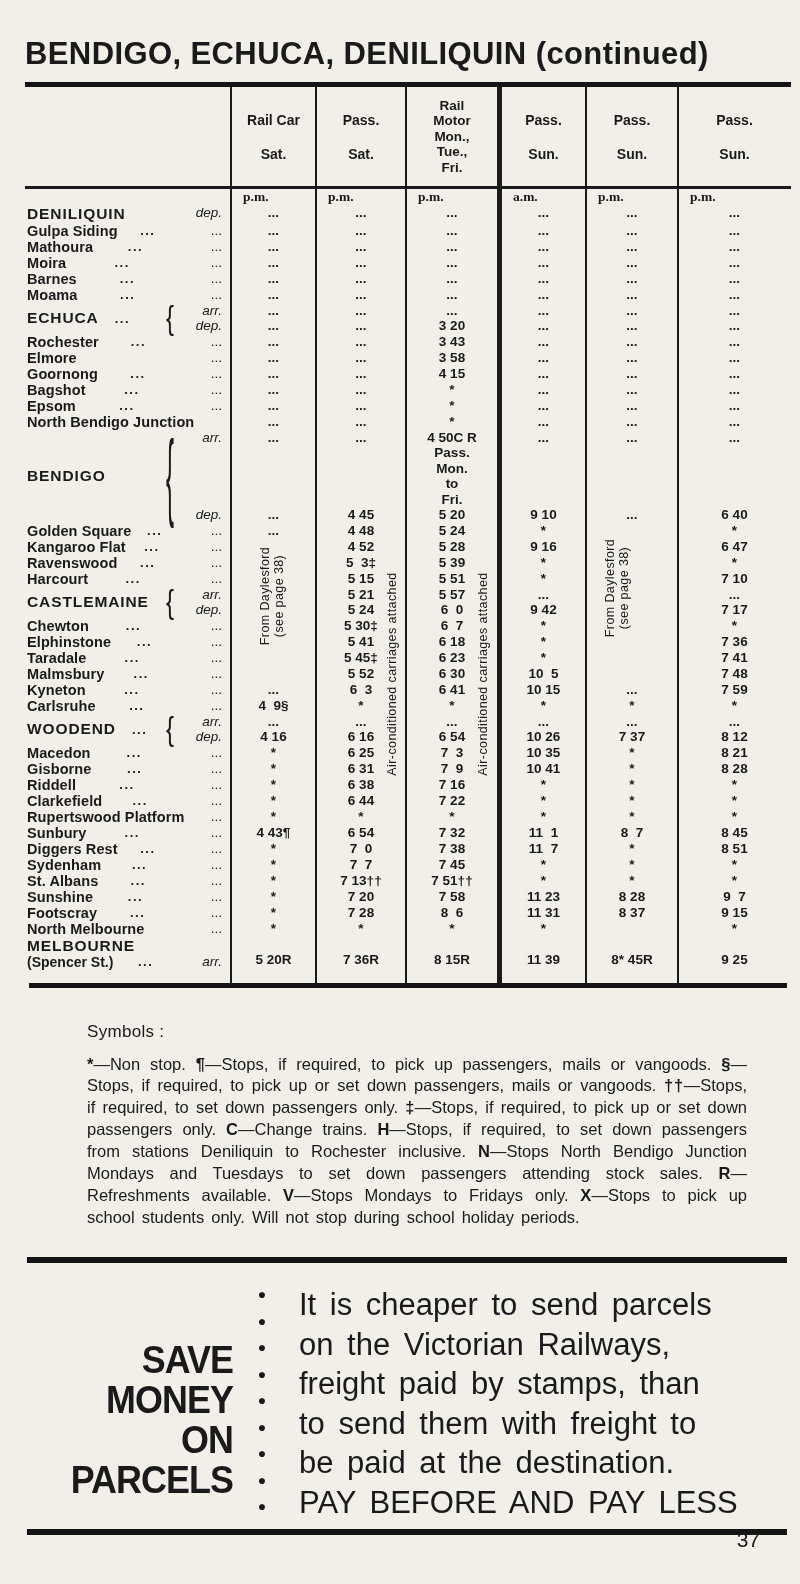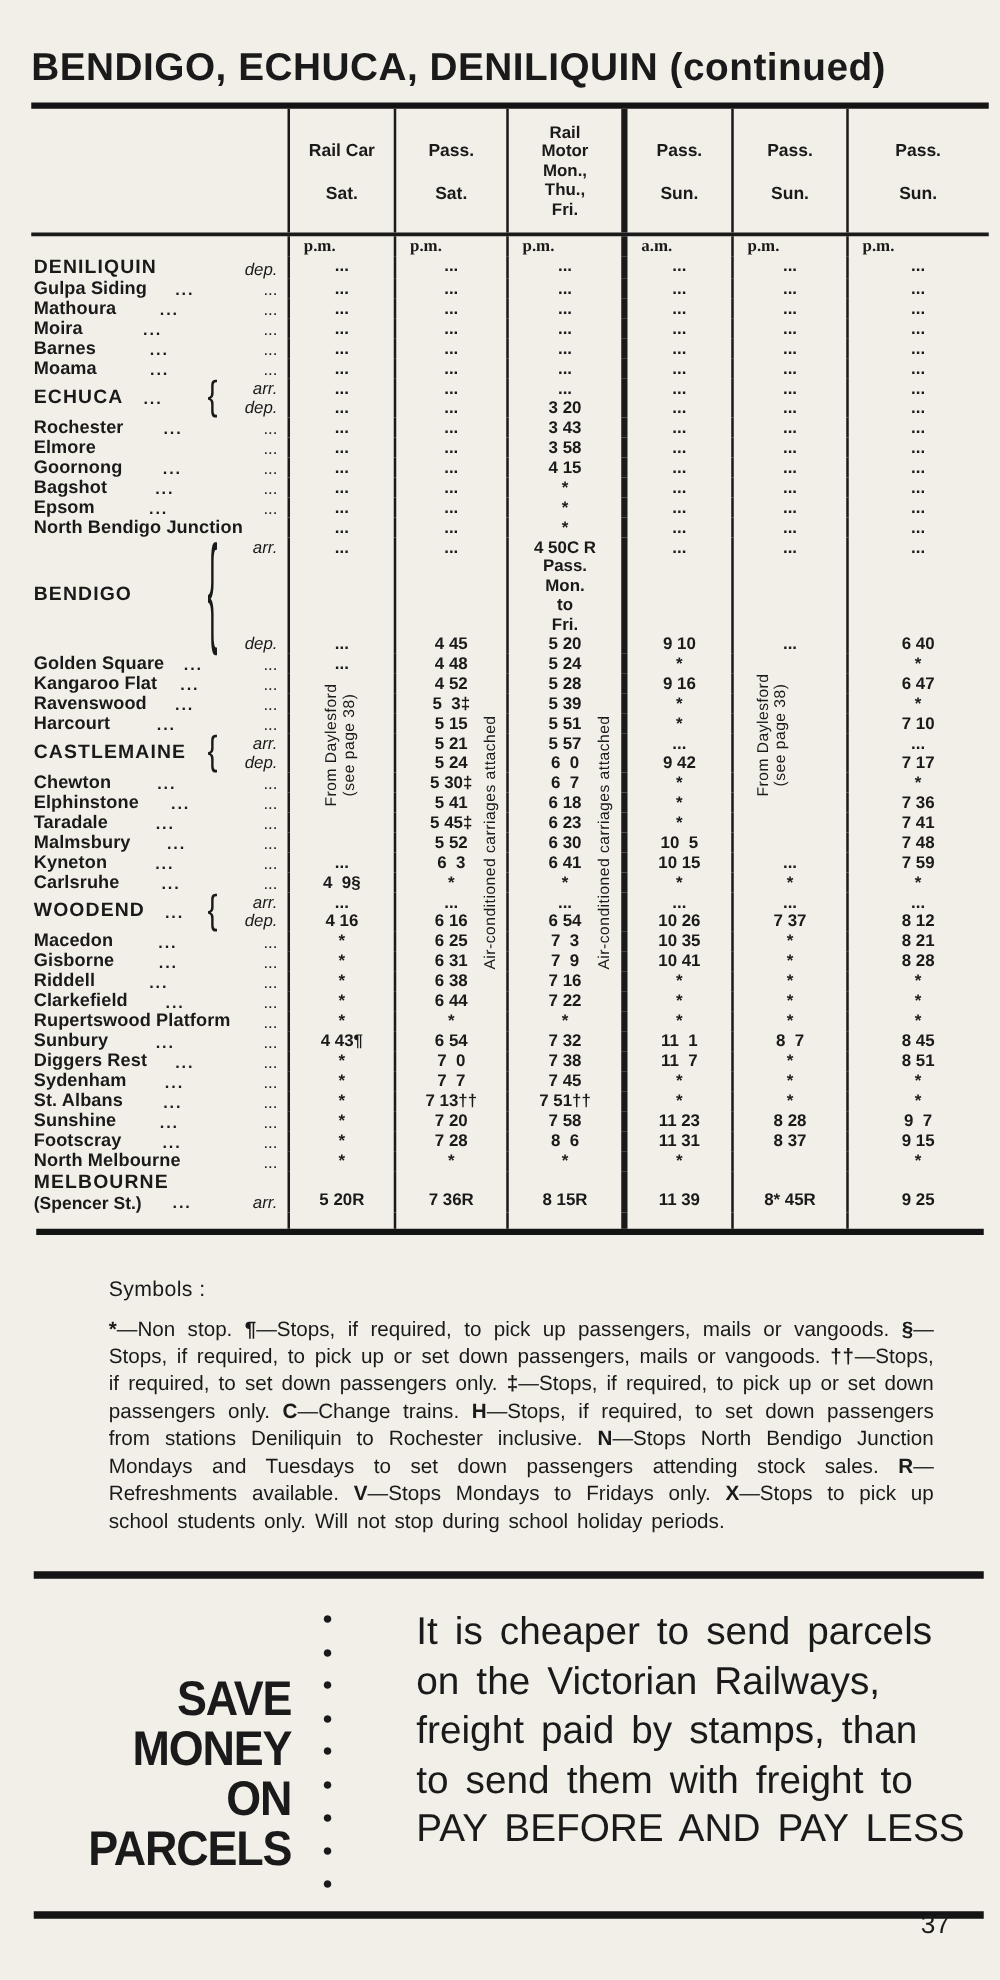--- a/index.html
+++ b/index.html
@@ -19,21 +19,21 @@
   .c0{flex:0 0 85px;width:85px}.c1{flex:0 0 90px;width:90px}.c2{flex:0 0 92px;width:92px}
   .c3{flex:0 0 88px;width:88px;border-left-width:5px !important}
   .c4{flex:0 0 92px;width:92px}.c5{flex:0 0 113px;width:113px}
   .tbody{position:relative;}
   .trow{display:flex;}
   .tcol{border-left:2px solid var(--ink);}
   .cell{height:15.5px;line-height:15.5px;text-align:center;font-weight:700;font-size:13.5px;white-space:pre;}
   .pmrow .cell{text-align:left;padding-left:11px;font-family:Liberation Serif, serif;}
   .spacer .cell{height:13px;}
   
-  .stub.simple{display:flex;align-items:flex-end;padding-left:2px;}
+  .stub.simple{display:flex;align-items:flex-start;padding-left:2px;}
   .nm{font-size:14.5px;font-weight:700;white-space:nowrap;letter-spacing:.1px;}
   .nm.major{font-size:15.5px;letter-spacing:.9px;}
   .nm2{font-size:14px;font-weight:700;white-space:nowrap;}
   .ld,.ld2{font-weight:700;letter-spacing:1.5px;font-size:13px;}
   .stub.simple .ld{flex:1;text-align:center;}
   .lb{font-size:13.5px;font-weight:400;}
   .stub.simple .lb{width:52px;text-align:right;padding-right:8px;}
   .italic{font-style:italic;}
   .stub.grp{display:block;}
   .nmwrap{position:absolute;left:2px;top:50%;transform:translateY(-50%);display:flex;gap:16px;align-items:center;}
@@ -59,21 +59,21 @@
   .sym-p b{font-weight:700;}
 
   
   .ad-rule{height:6px;background:#141414;width:760px;margin-left:2px;}
   .ad-rule.top{margin-top:28px;}
   .ad{display:flex;width:760px;margin-left:2px;padding:22px 0 16px 28px;height:266px;}
   .ad-words{width:178px;display:flex;flex-direction:column;justify-content:space-between;text-align:right;padding:8px 0 14px 0;margin-top:47px;}
   .ad-word{font-size:39px;font-weight:700;line-height:1;letter-spacing:-1px;transform:scaleX(.92);transform-origin:right center;}
   .ad-dots{width:58px;display:flex;flex-direction:column;justify-content:space-between;align-items:center;padding:2px 0 0 0;}
   .ad-dot{font-size:14px;line-height:1;}
-  .ad-lines{flex:1;padding:0 0 0 8px;margin-left:34px;}
+  .ad-lines{flex:1;padding:0 0 0 8px;}
   .ad-line{font-size:31px;line-height:39.5px;white-space:nowrap;word-spacing:5px;}
 
   .pagenum{position:absolute;right:40px;top:1528px;font-size:21px;font-weight:400;}
 </style>
 </head>
 <body>
 
 <div class="page">
   <div class="title">BENDIGO, ECHUCA, DENILIQUIN (continued)</div>
   <div class="rule"></div>
@@ -86,21 +86,21 @@
           <div class="hline">Sat.</div>
         </div>
         <div class="hcell c1">
           <div class="hline">Pass.</div>
           <div class="hline">Sat.</div>
         </div>
         <div class="hcell c2 tight">
           <div class="hline">Rail</div>
           <div class="hline">Motor</div>
           <div class="hline">Mon.,</div>
-          <div class="hline">Thu.,</div>
+          <div class="hline">Tue.,</div>
           <div class="hline">Fri.</div>
         </div>
         <div class="hcell c3">
           <div class="hline">Pass.</div>
           <div class="hline">Sun.</div>
         </div>
         <div class="hcell c4">
           <div class="hline">Pass.</div>
           <div class="hline">Sun.</div>
         </div>
@@ -1258,19 +1258,20 @@
         <span class="ad-dot">●</span>
         <span class="ad-dot">●</span>
         <span class="ad-dot">●</span>
         <span class="ad-dot">●</span>
       </div>
     <div class="ad-lines">
         <div class="ad-line">It is cheaper to send parcels</div>
         <div class="ad-line">on the Victorian Railways,</div>
         <div class="ad-line">freight paid by stamps, than</div>
         <div class="ad-line">to send them with freight to</div>
+        <div class="ad-line">be paid at the destination.</div>
         <div class="ad-line">PAY BEFORE AND PAY LESS</div>
       </div>
   </div>
   <div class="ad-rule"></div>
 
   <div class="pagenum">37</div>
 </div>
 
 </body></html>

